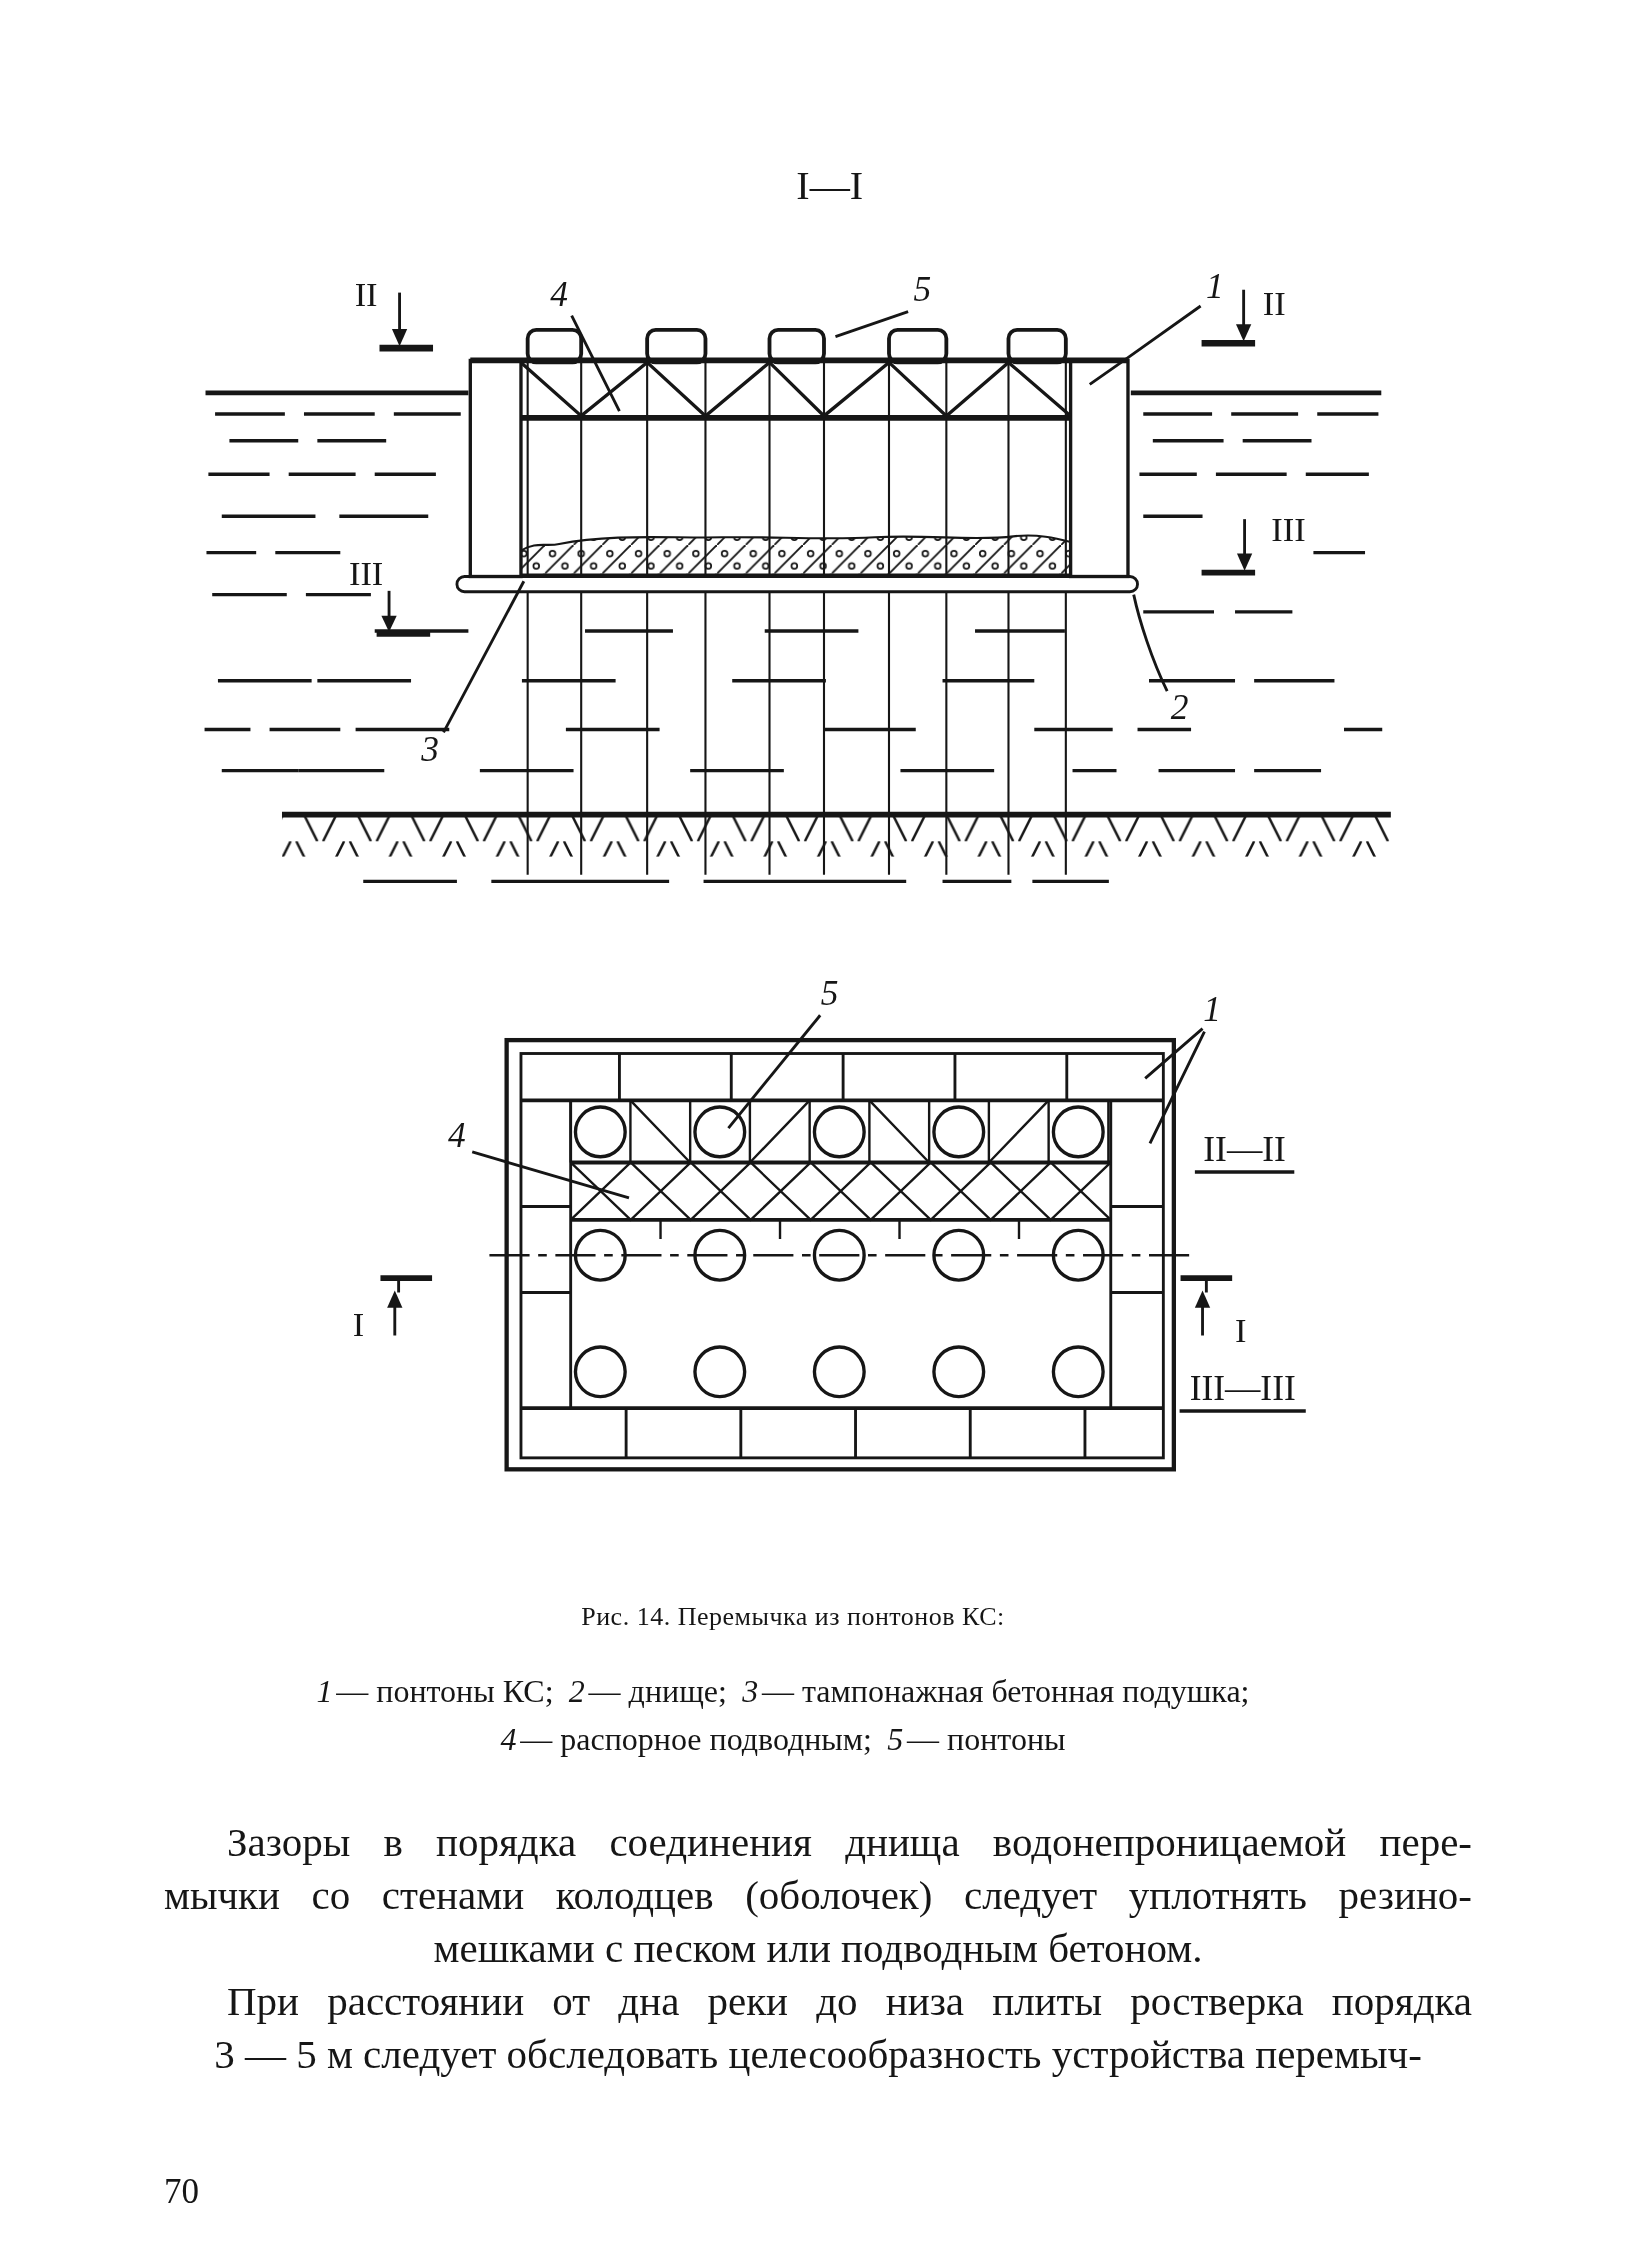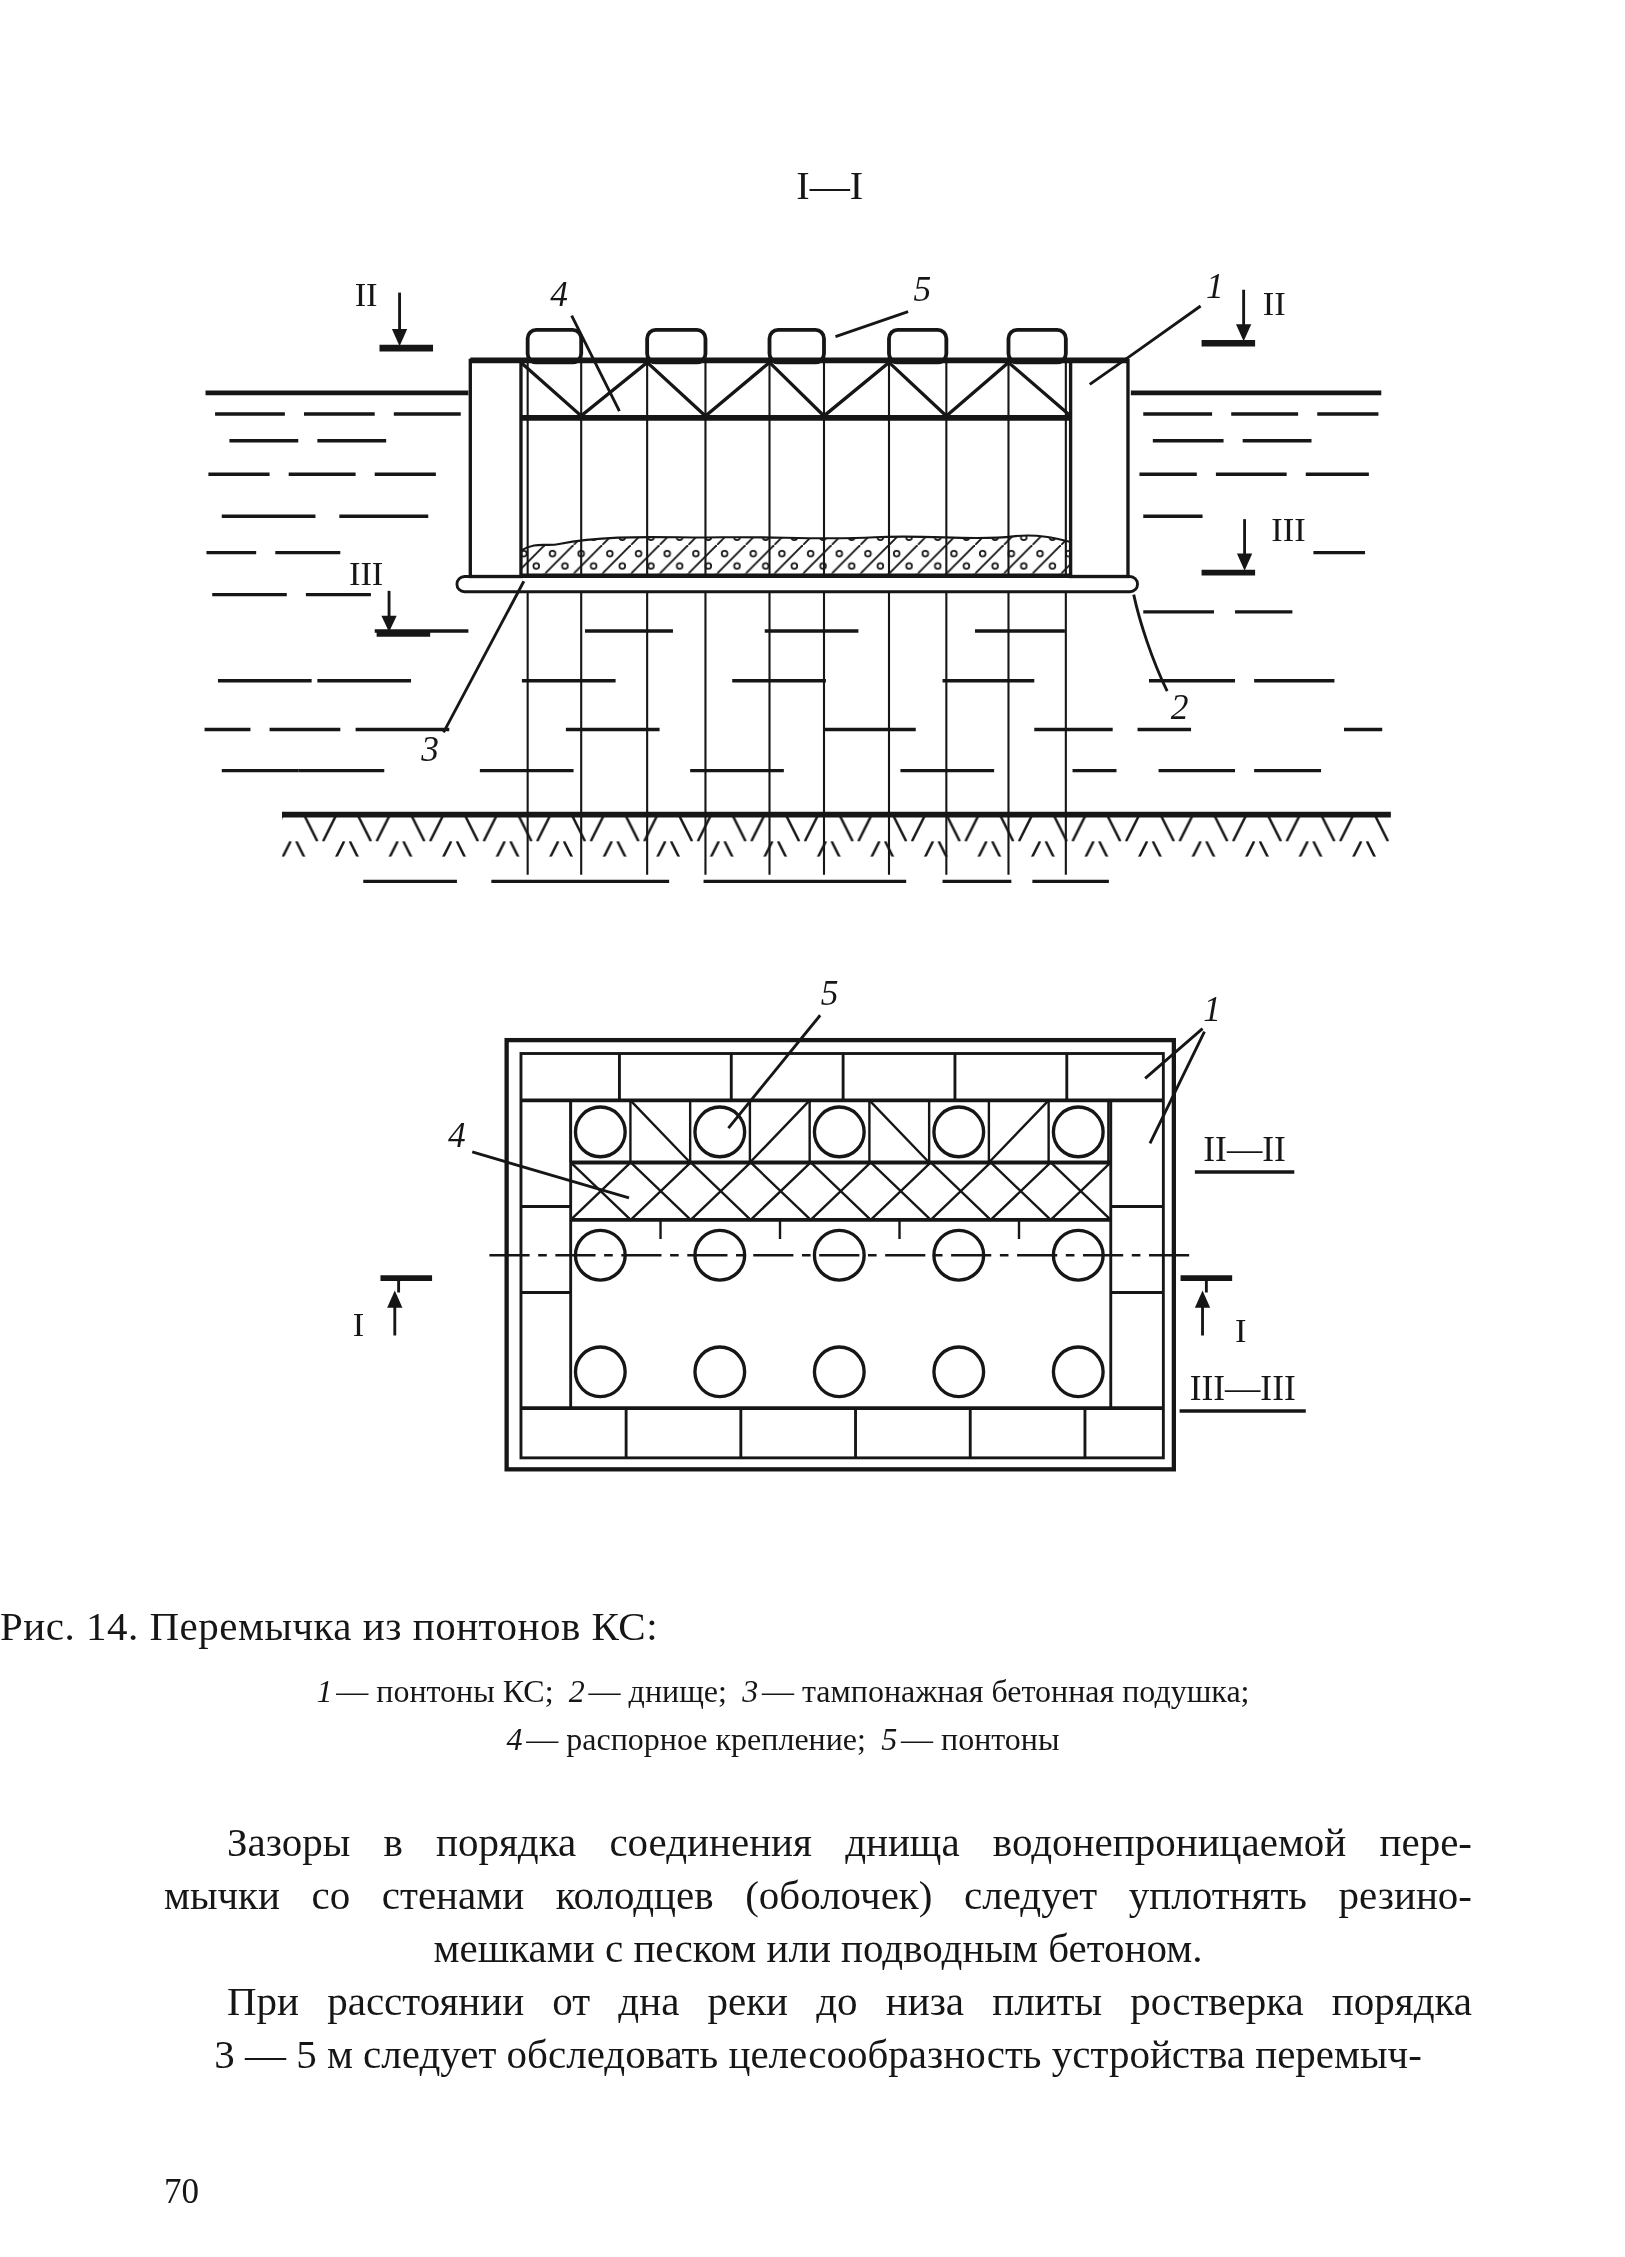--- a/index.html
+++ b/index.html
@@ -16,21 +16,21 @@
   .ink{stroke:#161616;fill:none;stroke-linecap:butt;}
   .wfill{fill:#ffffff;stroke:#161616;}
   .solid{fill:#161616;stroke:none;}
   text{fill:#161616;stroke:none;font-family:"Liberation Serif", serif;}
   .roman{font-size:36px;}
   .callout{font-size:37px;font-style:italic;}
   .sec-title{font-size:42px;}
   .sec-ref{font-size:37px;}
   .caption{
     position:absolute;left:0;top:1602px;width:1586px;
-    text-align:left;font-size:41px;letter-spacing:0.5px;
+    text-align:center;font-size:26px;letter-spacing:0.5px;
   }
   .legend{
     position:absolute;left:0;top:1667px;width:1566px;
     text-align:center;font-size:32px;line-height:48px;
   }
   .legend .num{font-style:italic;padding-right:3.8px;}
   .legend .desc{padding-right:15.3px;}
   .legend .desc.last{padding-right:0;}
   .bodytext{
     position:absolute;left:164px;top:1816px;width:1308px;
@@ -270,21 +270,21 @@
   </g>
 </svg>
 
 <div class="caption">Рис. 14. Перемычка из понтонов КС:</div>
 
 <div class="legend">
   <div class="legend-line">
     <span class="num">1</span><span class="desc">— понтоны КС;</span><span class="num">2</span><span class="desc">— днище;</span><span class="num">3</span><span class="desc last">— тампонажная бетонная подушка;</span>
   </div>
   <div class="legend-line">
-    <span class="num">4</span><span class="desc">— распорное крепление;</span><span class="num">5</span><span class="desc last">— понтоны</span>
+    <span class="num">4</span><span class="desc">— распорное подводным;</span><span class="num">5</span><span class="desc last">— понтоны</span>
   </div>
 </div>
 
 <div class="bodytext">
   <div class="jline indent">Зазоры в порядка соединения днища водонепроницаемой пере-</div>
   <div class="jline">мычки со стенами колодцев (оболочек) следует уплотнять резино-</div>
   <div class="lline">мешками с песком или подводным бетоном.</div>
   <div class="jline indent">При расстоянии от дна реки до низа плиты ростверка порядка</div>
   <div class="lline">3 — 5 м следует обследовать целесообразность устройства перемыч-</div>
 </div>

